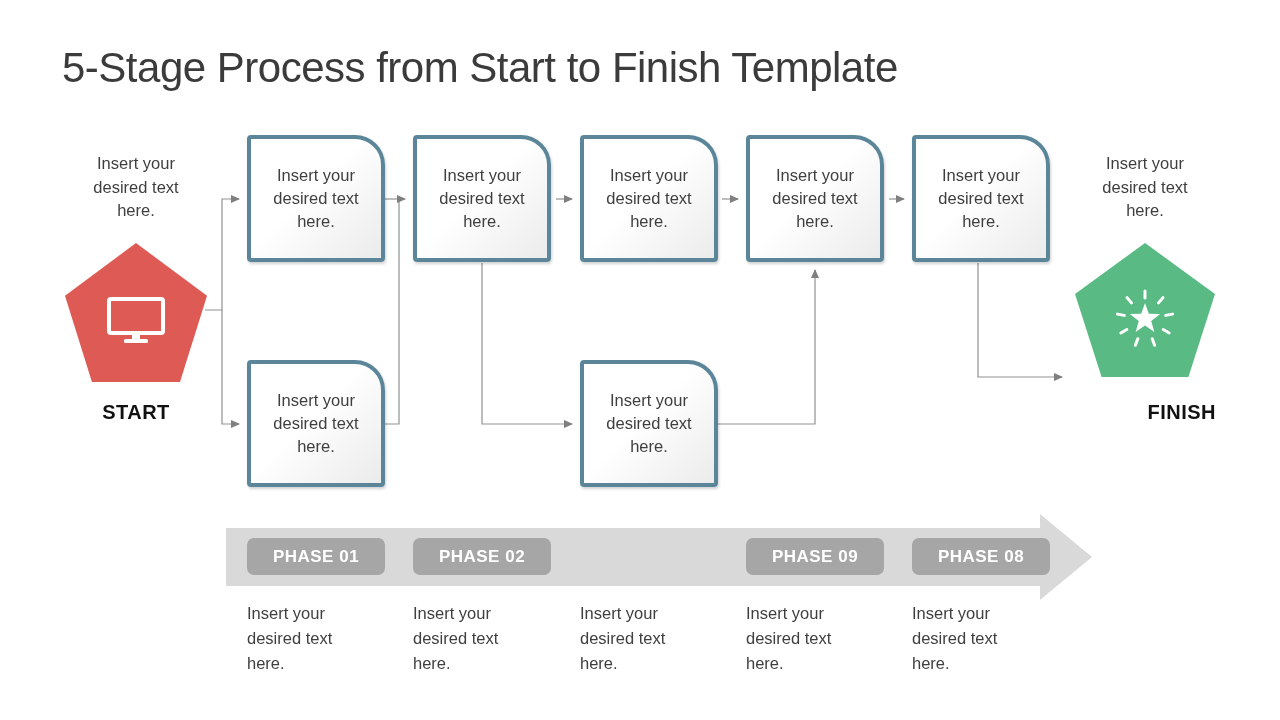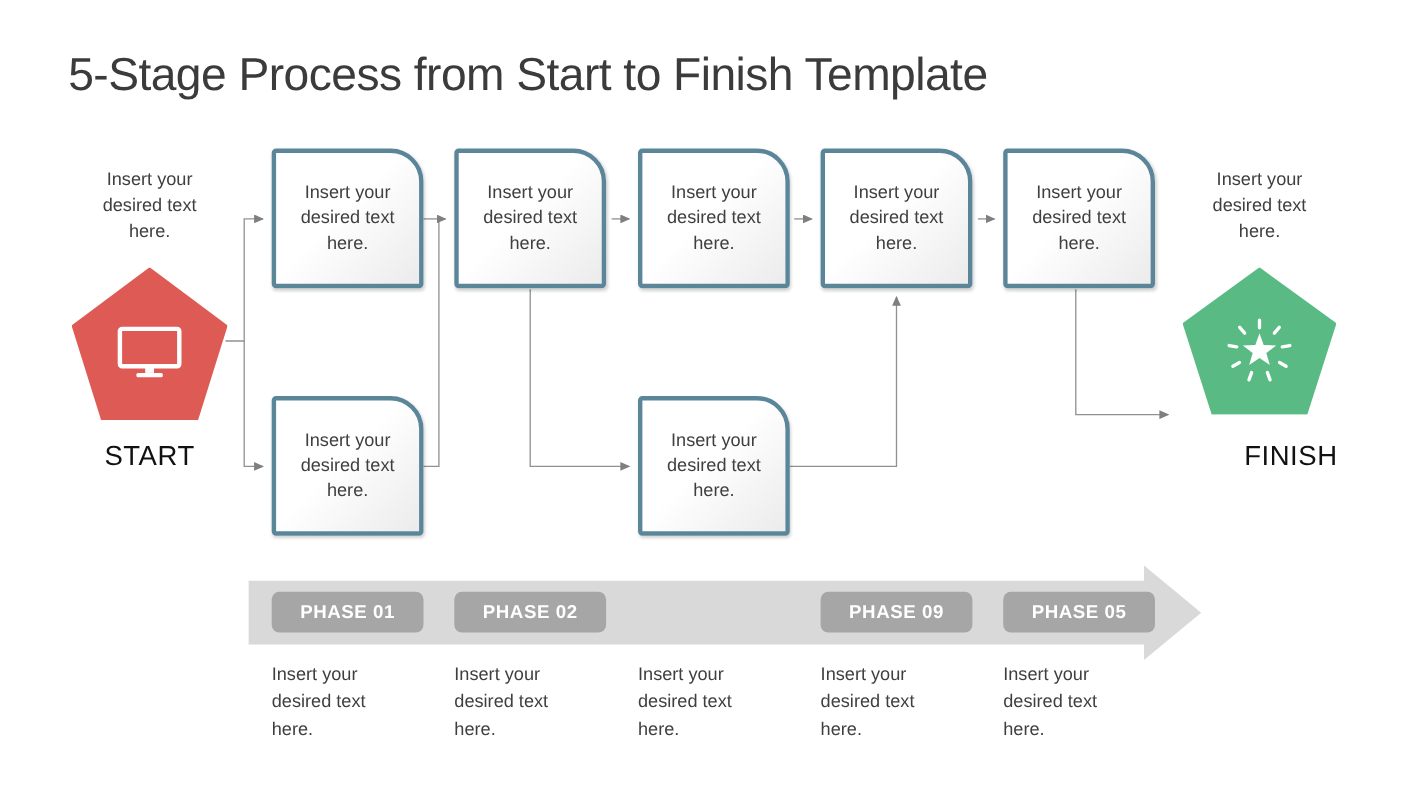--- a/index.html
+++ b/index.html
@@ -25,21 +25,21 @@
   .pent {
     position:absolute; display:flex; align-items:center; justify-content:center;
     clip-path:polygon(50% 0%, 100% 38%, 81% 100%, 19% 100%, 0% 38%);
   }
   .pent-start { left:65px; top:243px; width:142px; height:139px; background:#dd5b54; }
   .pent-finish { left:1075px; top:243px; width:140px; height:134px; background:#59bb83; }
   .pent svg { margin-top:14px; }
 
   .terminal-label {
     position:absolute; width:142px; text-align:center;
-    font-size:25px; font-weight:normal; color:#111; letter-spacing:0.5px;
+    font-size:20px; font-weight:bold; color:#111; letter-spacing:0.5px;
   }
   .lbl-start { left:65px; top:401px; }
   .lbl-finish { left:1074px; top:401px;text-align:right; }
 
   .pbox {
     position:absolute; width:138px; height:127px;
     border:4px solid #5b8699; border-radius:4px 30px 4px 4px;
     background:linear-gradient(135deg, #ffffff 45%, #ebebeb 100%);
     box-shadow:1px 2px 3px rgba(0,0,0,0.18);
     display:flex; align-items:center; justify-content:center;
@@ -141,21 +141,21 @@
   <div class="pbox row-bottom c1">
     <span>Insert your desired text here.</span>
   </div>
   <div class="pbox row-bottom c3">
     <span>Insert your desired text here.</span>
   </div>
 
   <div class="phase-btn c1">PHASE 01</div>
   <div class="phase-btn c2">PHASE 02</div>
   <div class="phase-btn c4">PHASE 09</div>
-  <div class="phase-btn c5">PHASE 05</div>
+  <div class="phase-btn c5">PHASE 08</div>
 
   <div class="phase-desc c1">Insert your desired text here.</div>
   <div class="phase-desc c2">Insert your desired text here.</div>
   <div class="phase-desc c3">Insert your desired text here.</div>
   <div class="phase-desc c4">Insert your desired text here.</div>
   <div class="phase-desc c5">Insert your desired text here.</div>
 
 </div>
 
 </body></html>

